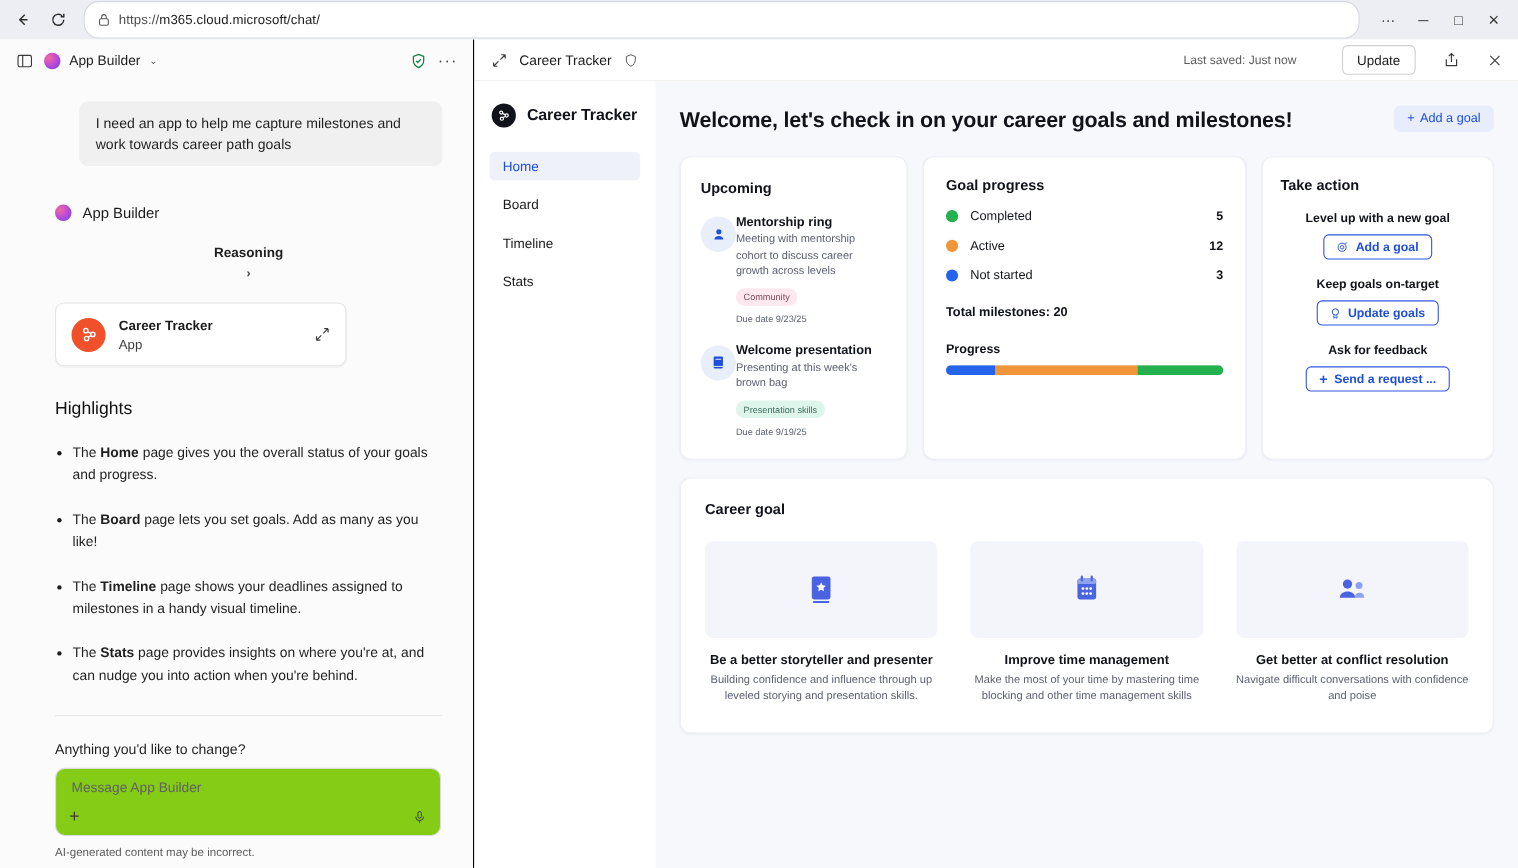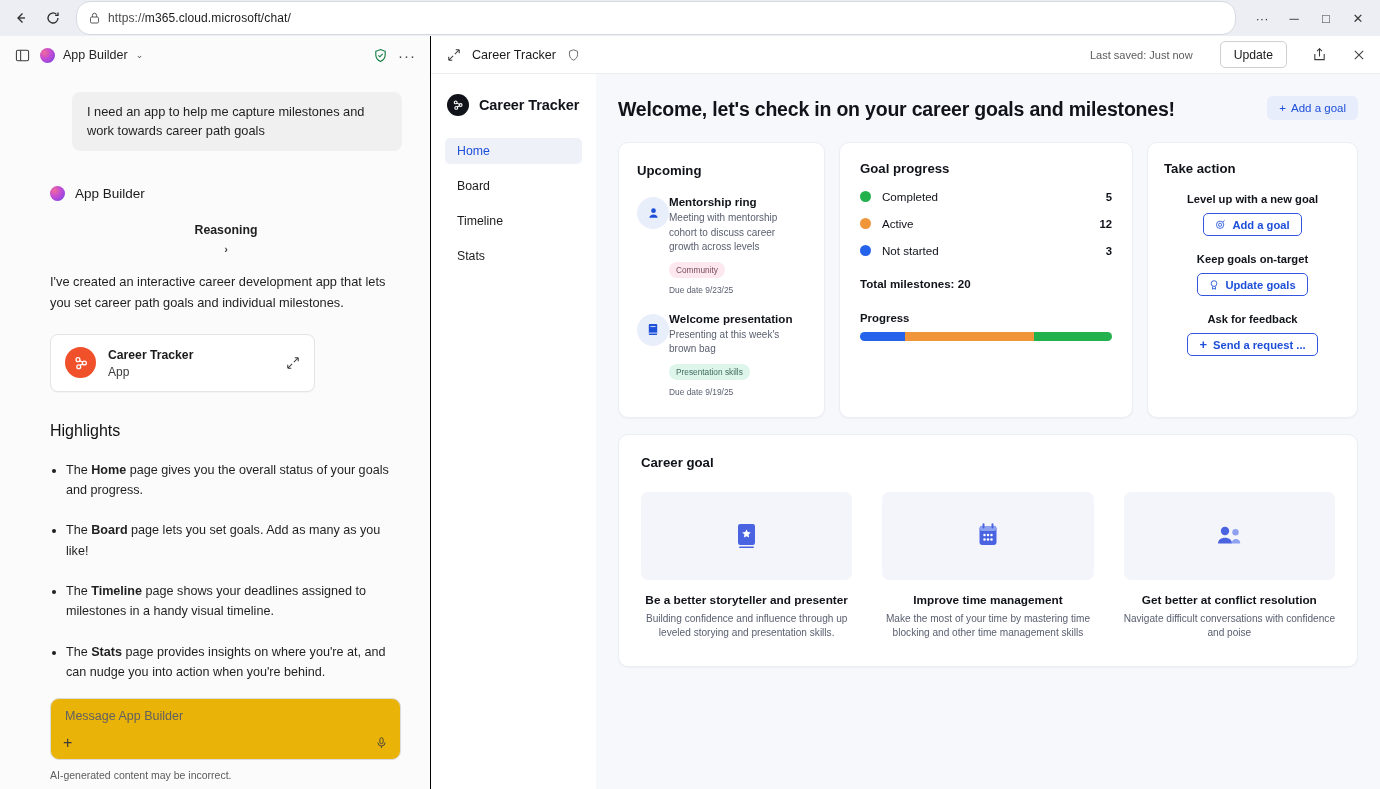--- a/index.html
+++ b/index.html
@@ -126,21 +126,21 @@
   }
   ul.highlights li b { font-weight: 700; }
 
   .chat-divider { margin: 26px 0 0 0; border-top: 1px solid #e8e8e8; max-width: 355px;}
   .change-q { margin-top: 22px; font-size: 12.8px; color: #1f1f1f; }
   .feedback-row { margin-top: 18px; display: flex; gap: 16px; color: #3a3a3a; }
 
   .composer-wrap { padding: 0 30px 8px 50px; }
   .composer {
     width: 351px; height: 62px;
-    background: #eab308;
+    background: #84cc16;
     border: 1px solid #dcdcdc;
     border-radius: 9px;
     padding: 10px 14px 0 14px;
     position: relative;
   }
   .composer-ph { font-size: 12.5px; color: #616161; }
   .composer-row {
     position: absolute; left: 12px; right: 12px; bottom: 7px;
     display: flex; align-items: center; justify-content: space-between;
     color: #3a3a3a;
@@ -152,21 +152,21 @@
 
   
   .preview { flex: 1; display: flex; flex-direction: column; background: #ffffff; }
   .preview-top {
     height: 38px; display: flex; align-items: center;
     padding: 0 14px 0 16px; gap: 11px;
     border-bottom: 1px solid #ededed;
   }
   .pt-title { font-size: 12.6px; color: #1b1b1b; }
   .pt-spacer { flex: 1; }
-  .last-saved { font-size: 11px; color: #5c5c5c; margin-right: 16px; text-align: right; }
+  .last-saved { font-size: 11px; color: #5c5c5c; margin-right: 30px; text-align: right; }
   .update-btn {
     border: 1px solid #cfcfcf; background: #fff;
     border-radius: 5px; height: 27px; padding: 0 13px;
     font-size: 12.2px; color: #1b1b1b;
     display: flex; align-items: center;
     font-family: "Liberation Sans", sans-serif;
   }
   .pt-ico { color: #3a3a3a; margin-left: 14px; display:flex; align-items:center; }
 
   .preview-body { flex: 1; display: flex; background: #ffffff; overflow: hidden; }
@@ -362,21 +362,20 @@
         <div class="assistant-head">
           <span class="ab-logo"></span>
           <span class="name">App Builder</span>
         </div>
 
         <div class="reasoning">
           <span>Reasoning</span>
           <span class="arrow">›</span>
         </div>
 
-        <div class="assistant-para">I've created an interactive career development app that lets you set career path goals and individual milestones.</div>
 
         <div class="artifact-card">
           <span class="artifact-ico">
             <svg width="18" height="18" viewBox="0 0 24 24" fill="none" stroke="#fff" stroke-width="1.7">
               <circle cx="8" cy="7.5" r="2.6"></circle>
                 <circle cx="16.5" cy="12" r="2.6"></circle>
                 <circle cx="9" cy="17" r="2.6"></circle>
               <path d="M10.3 9.1l4 1.6M10.4 15.2l4-1.6"></path>
             </svg>
           </span>

